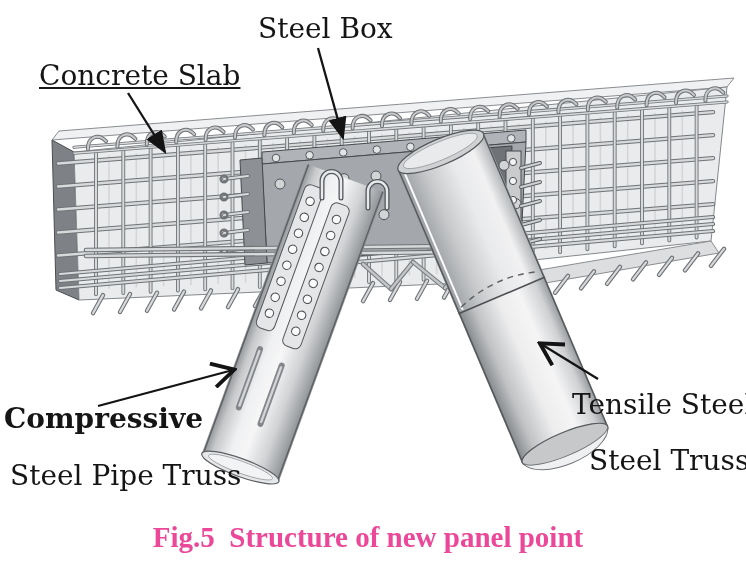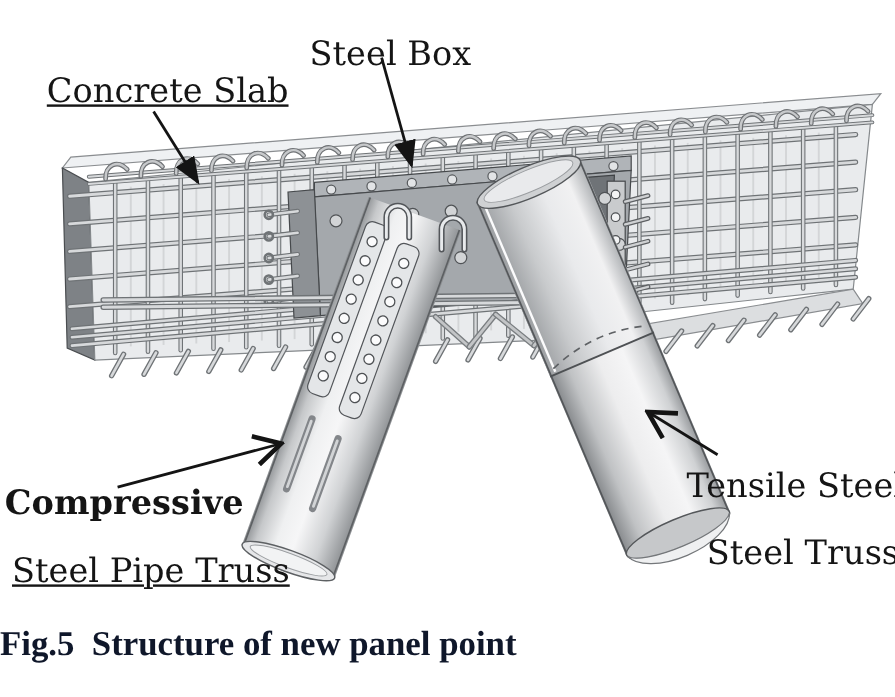--- a/index.html
+++ b/index.html
@@ -1,22 +1,22 @@
 <!DOCTYPE html>
 <html><head>
 <meta charset="utf-8">
 <style>
   html,body{margin:0;padding:0;background:#ffffff;}
   .stage{position:relative;width:746px;height:581px;background:#ffffff;overflow:hidden;
          font-family:"DejaVu Serif", serif;}
   .stage svg{position:absolute;left:0;top:0;}
   .lbl{position:absolute;color:#151515;font-size:28px;line-height:1.1;white-space:nowrap;}
-  .caption{position:absolute;left:0;top:521px;width:736px;text-align:left;
+  .caption{position:absolute;left:0;top:521px;width:736px;text-align:center;
            font-family:"Liberation Serif", serif;font-weight:bold;font-size:29px;
-           color:#0f172a;white-space:pre;}
+           color:#ec4899;white-space:pre;}
 </style>
 </head>
 <body>
 
 <div class="stage">
 
 <svg id="diagram" width="746" height="581" viewBox="0 0 746 581">
   <defs>
     <linearGradient id="gpipeL" x1="0" y1="0" x2="1" y2="0">
       <stop offset="0" stop-color="#8e9194"></stop>
@@ -399,21 +399,21 @@
   </g>
 
   <g id="gArrows" stroke="#141414" stroke-width="2.3">
     <line x1="128" y1="93" x2="165" y2="152" marker-end="url(#mF)"></line>
     <line x1="318" y1="48" x2="343" y2="138" marker-end="url(#mF)"></line>
     <line x1="98" y1="406" x2="233" y2="370" marker-end="url(#mO)"></line>
     <line x1="598" y1="379" x2="541" y2="344" marker-end="url(#mO)"></line>
   </g>
 </svg>
 
-<div class="lbl" style="left:258px;top:30px;">Steel Box</div>
+<div class="lbl" style="left:258px;top:14px;">Steel Box</div>
 <div class="lbl" style="left:39px;top:61px;text-decoration:underline;">Concrete Slab</div>
 <div class="lbl" style="left:4px;top:404px;font-weight:bold;">Compressive</div>
-<div class="lbl" style="left:10px;top:461px;text-decoration:underline;">Steel Pipe Truss</div>
+<div class="lbl" style="left:10px;top:461px;">Steel Pipe Truss</div>
 <div class="lbl" style="left:572px;top:390px;">Tensile Steel</div>
 <div class="lbl" style="left:589px;top:446px;">Steel Truss</div>
 <div class="caption">Fig.5  Structure of new panel point</div>
 
 </div>
 
 </body></html>

